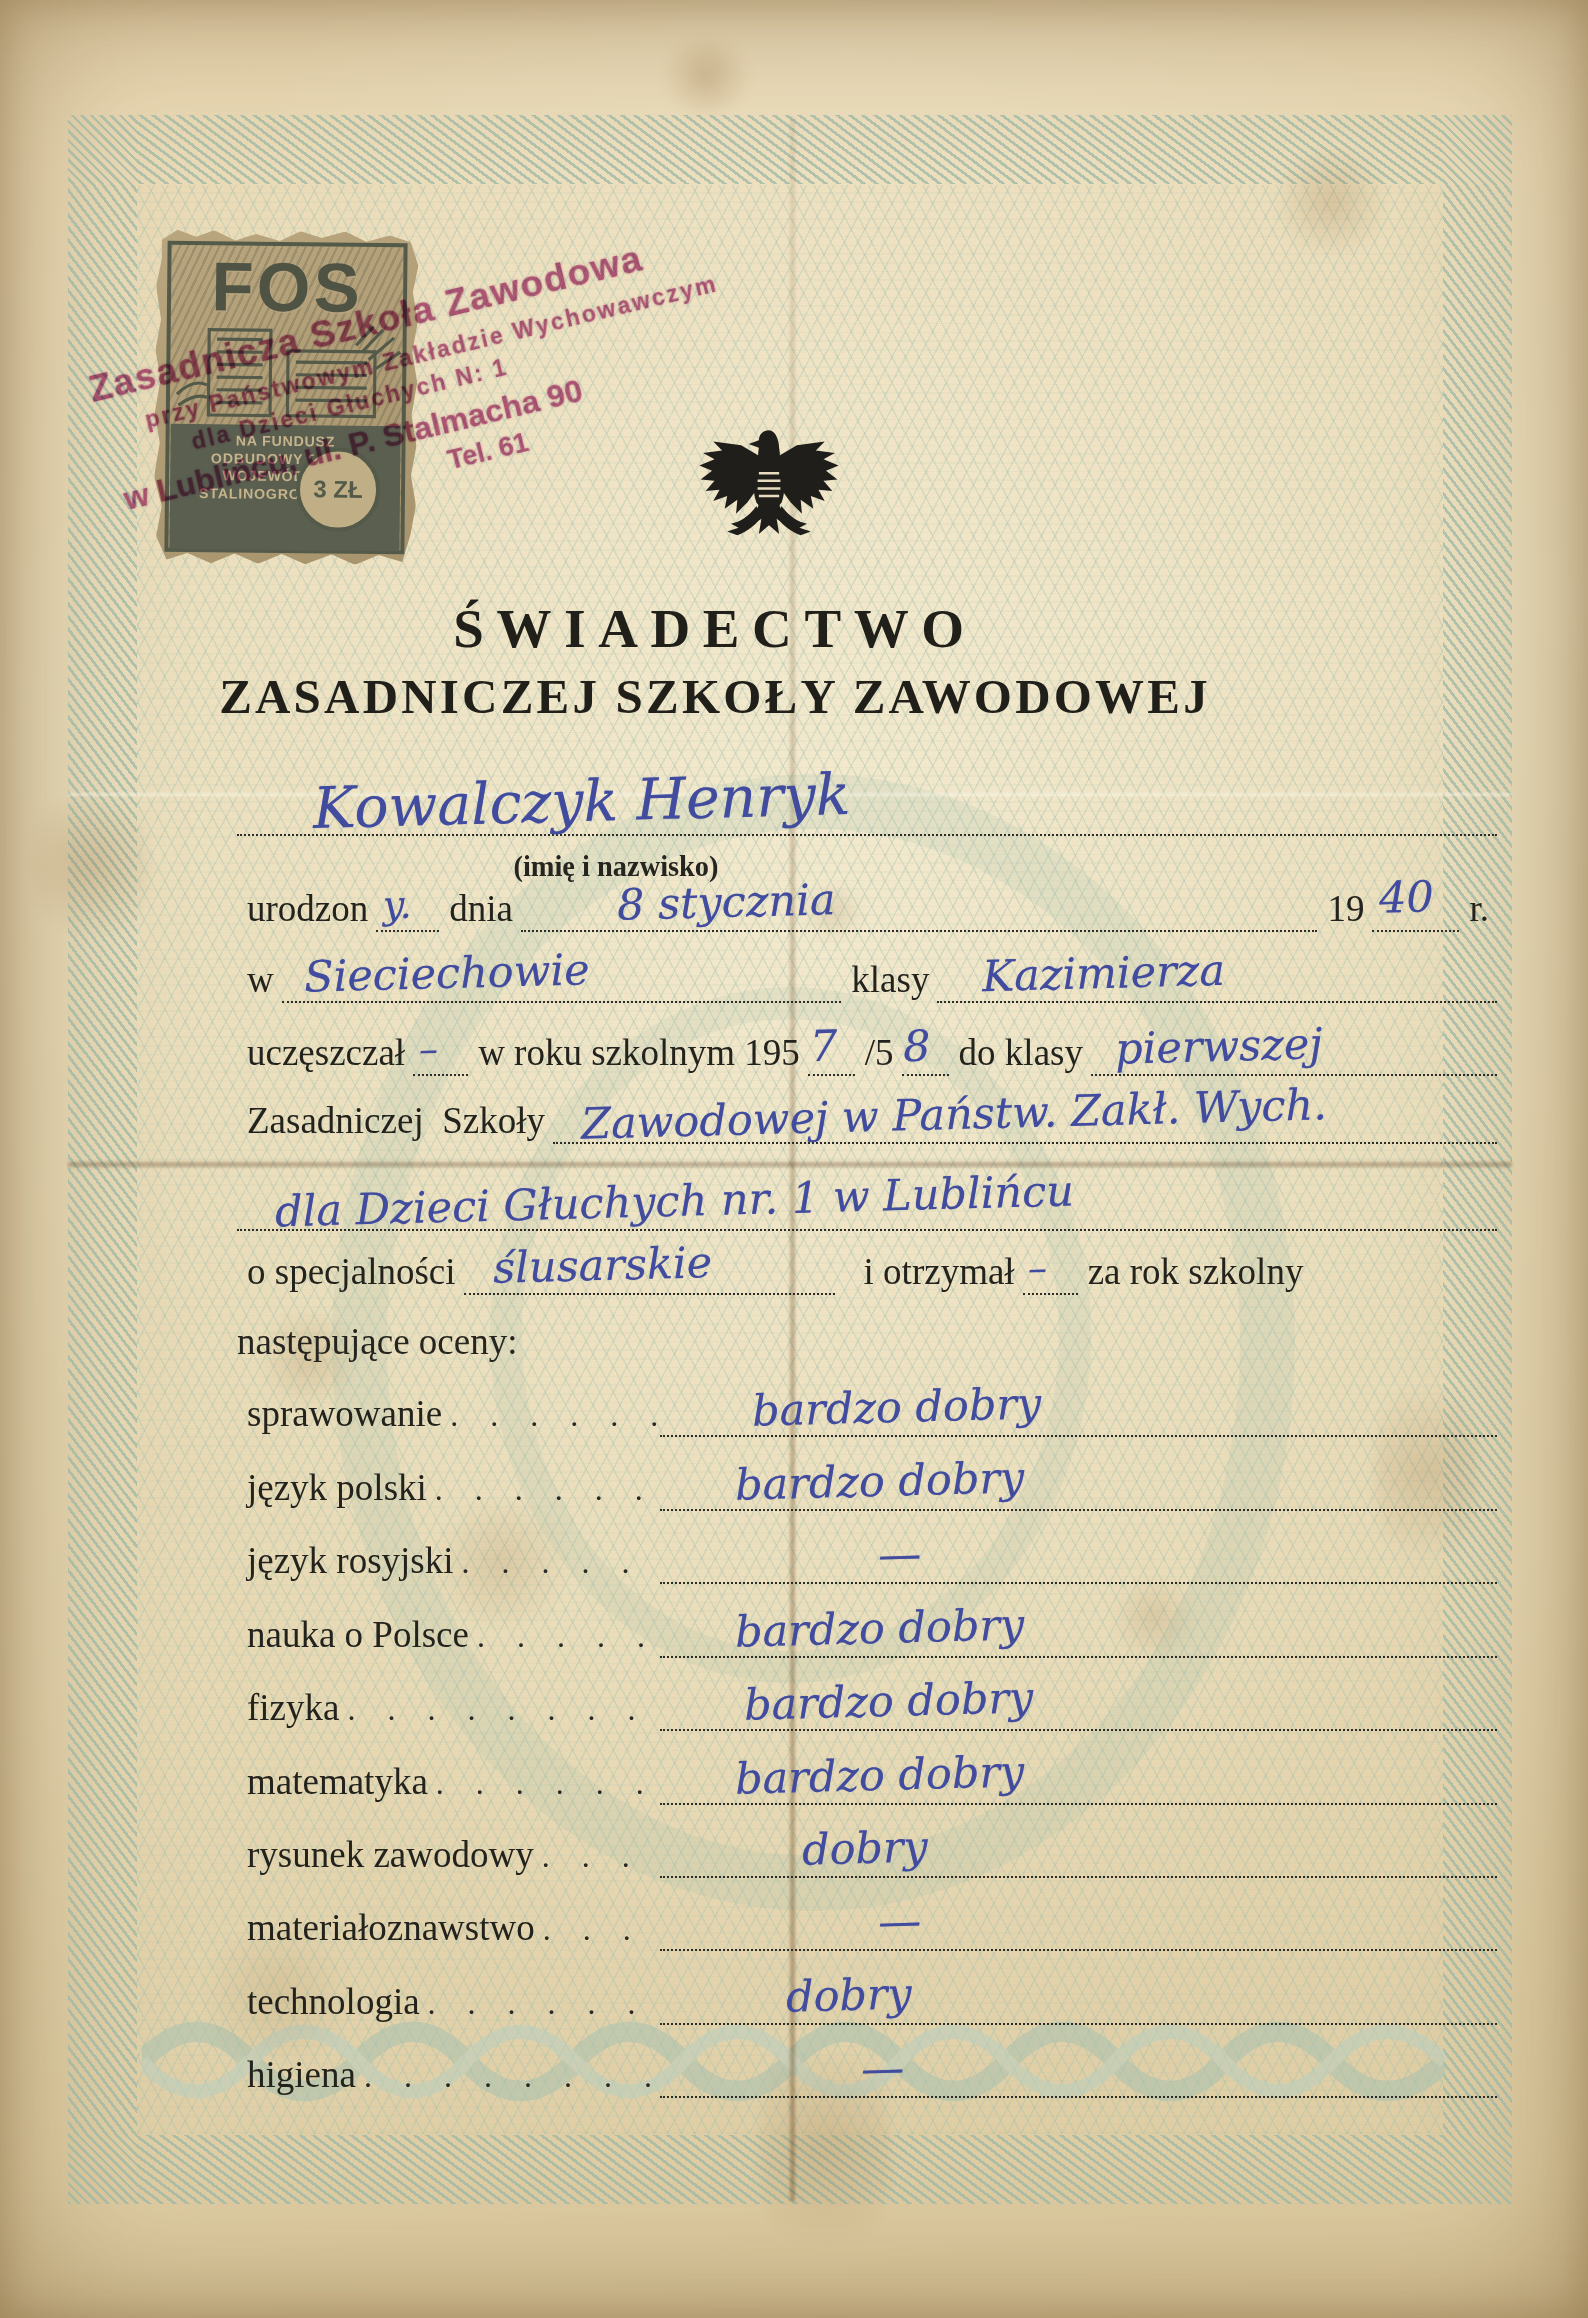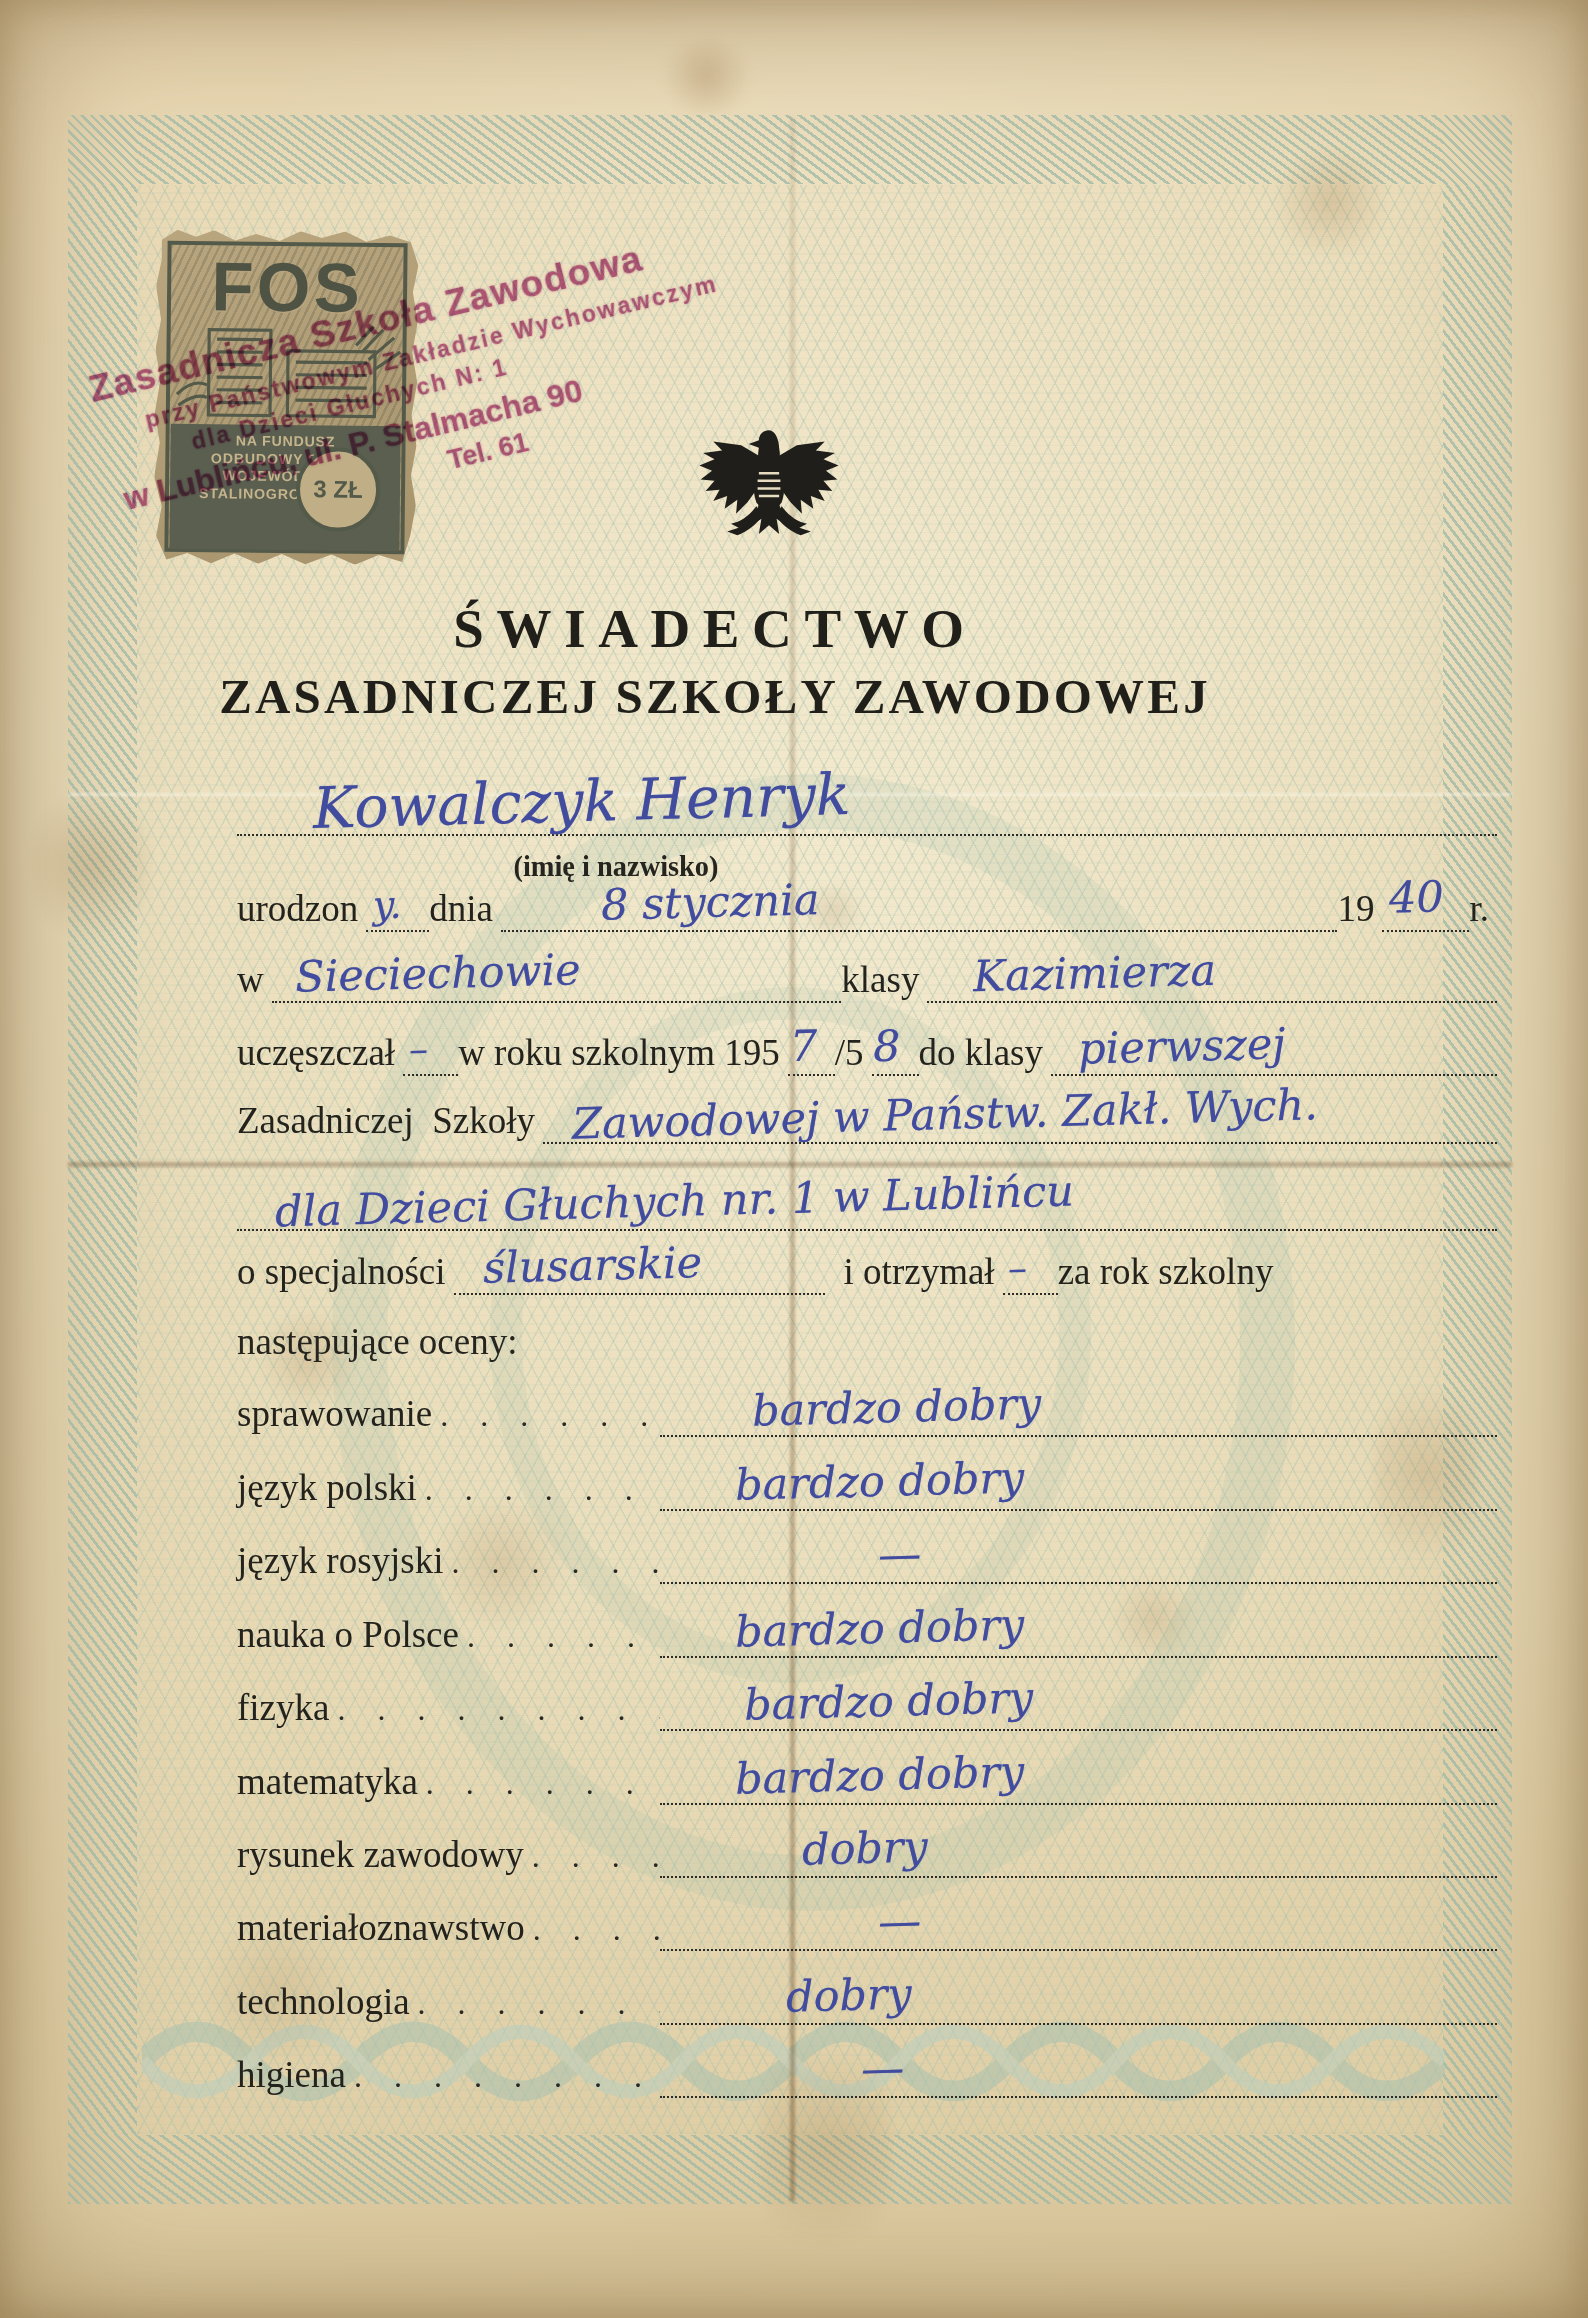--- a/index.html
+++ b/index.html
@@ -61,21 +61,21 @@
   .rstamp .l4{font-size:32px;margin:8px 0 0 8px;}
   .rstamp .l5{font-size:27px;margin:4.7px 0 0 332px;}
   
   .eagle{position:absolute;left:693px;top:417px;width:152px;height:158px;}
   
   .title{position:absolute;left:79px;right:237px;text-align:center;font-weight:bold;color:#201f1a;}
   .title1{top:597px;font-size:55px;letter-spacing:12.6px;}
   .title2{top:668px;font-size:49px;letter-spacing:3.2px;}
   
   .row{position:absolute;left:237px;right:91px;display:flex;align-items:flex-end;font-size:37px;color:#23221d;}
-  .p{white-space:pre;padding:0 8px 1.6px 0;}
+  .p{white-space:pre;padding:0 8px 1.6px 0;margin-left:10px;}
   .fill{flex:1;border-bottom:2.4px dotted #2c2b26;position:relative;height:47px;min-width:32px;}
   .fill.nf{flex:none;}
   .dots{flex:1;overflow:hidden;white-space:nowrap;letter-spacing:12px;font-size:32px;color:#2a2925;padding-bottom:3.2px;}
   .hw{position:absolute;bottom:3.2px;left:10%;font-family:"DejaVu Serif",serif;font-style:italic;
     color:#414c9f;white-space:nowrap;font-size:43px;transform:rotate(-1.5deg);
     text-shadow:0 0 0.8px rgba(65,76,159,.55);}
   .hw.big{font-size:57px;bottom:0;}
   .hw.sm{font-size:38px;}
   .caption{position:absolute;left:237px;width:758px;top:851px;text-align:center;font-size:28.4px;font-weight:bold;}
   .plain-label{position:absolute;left:237px;font-size:37px;}

